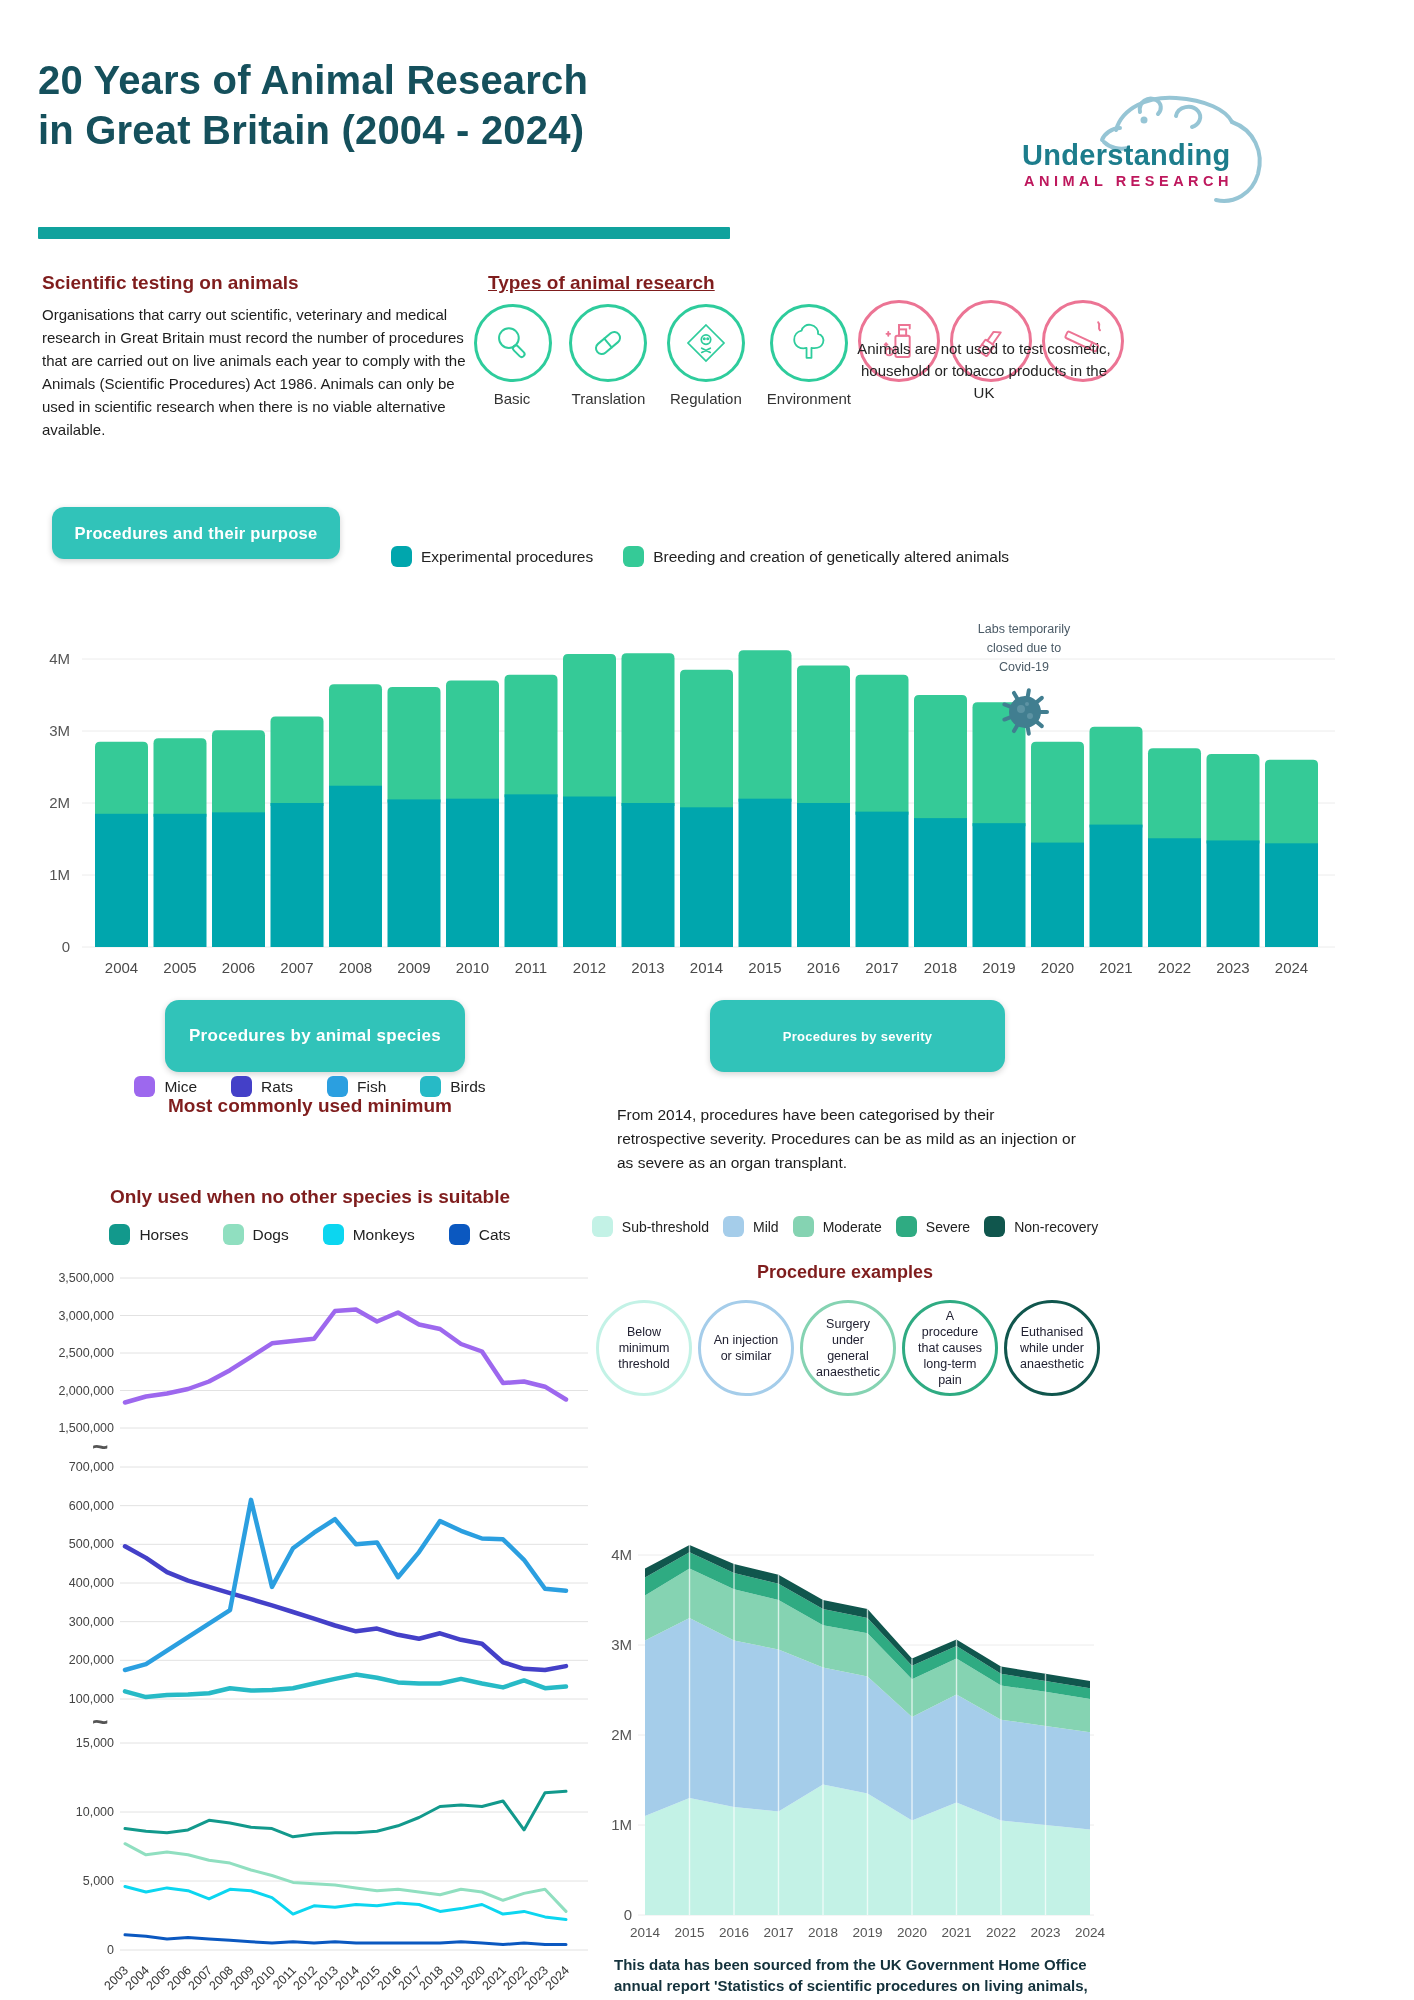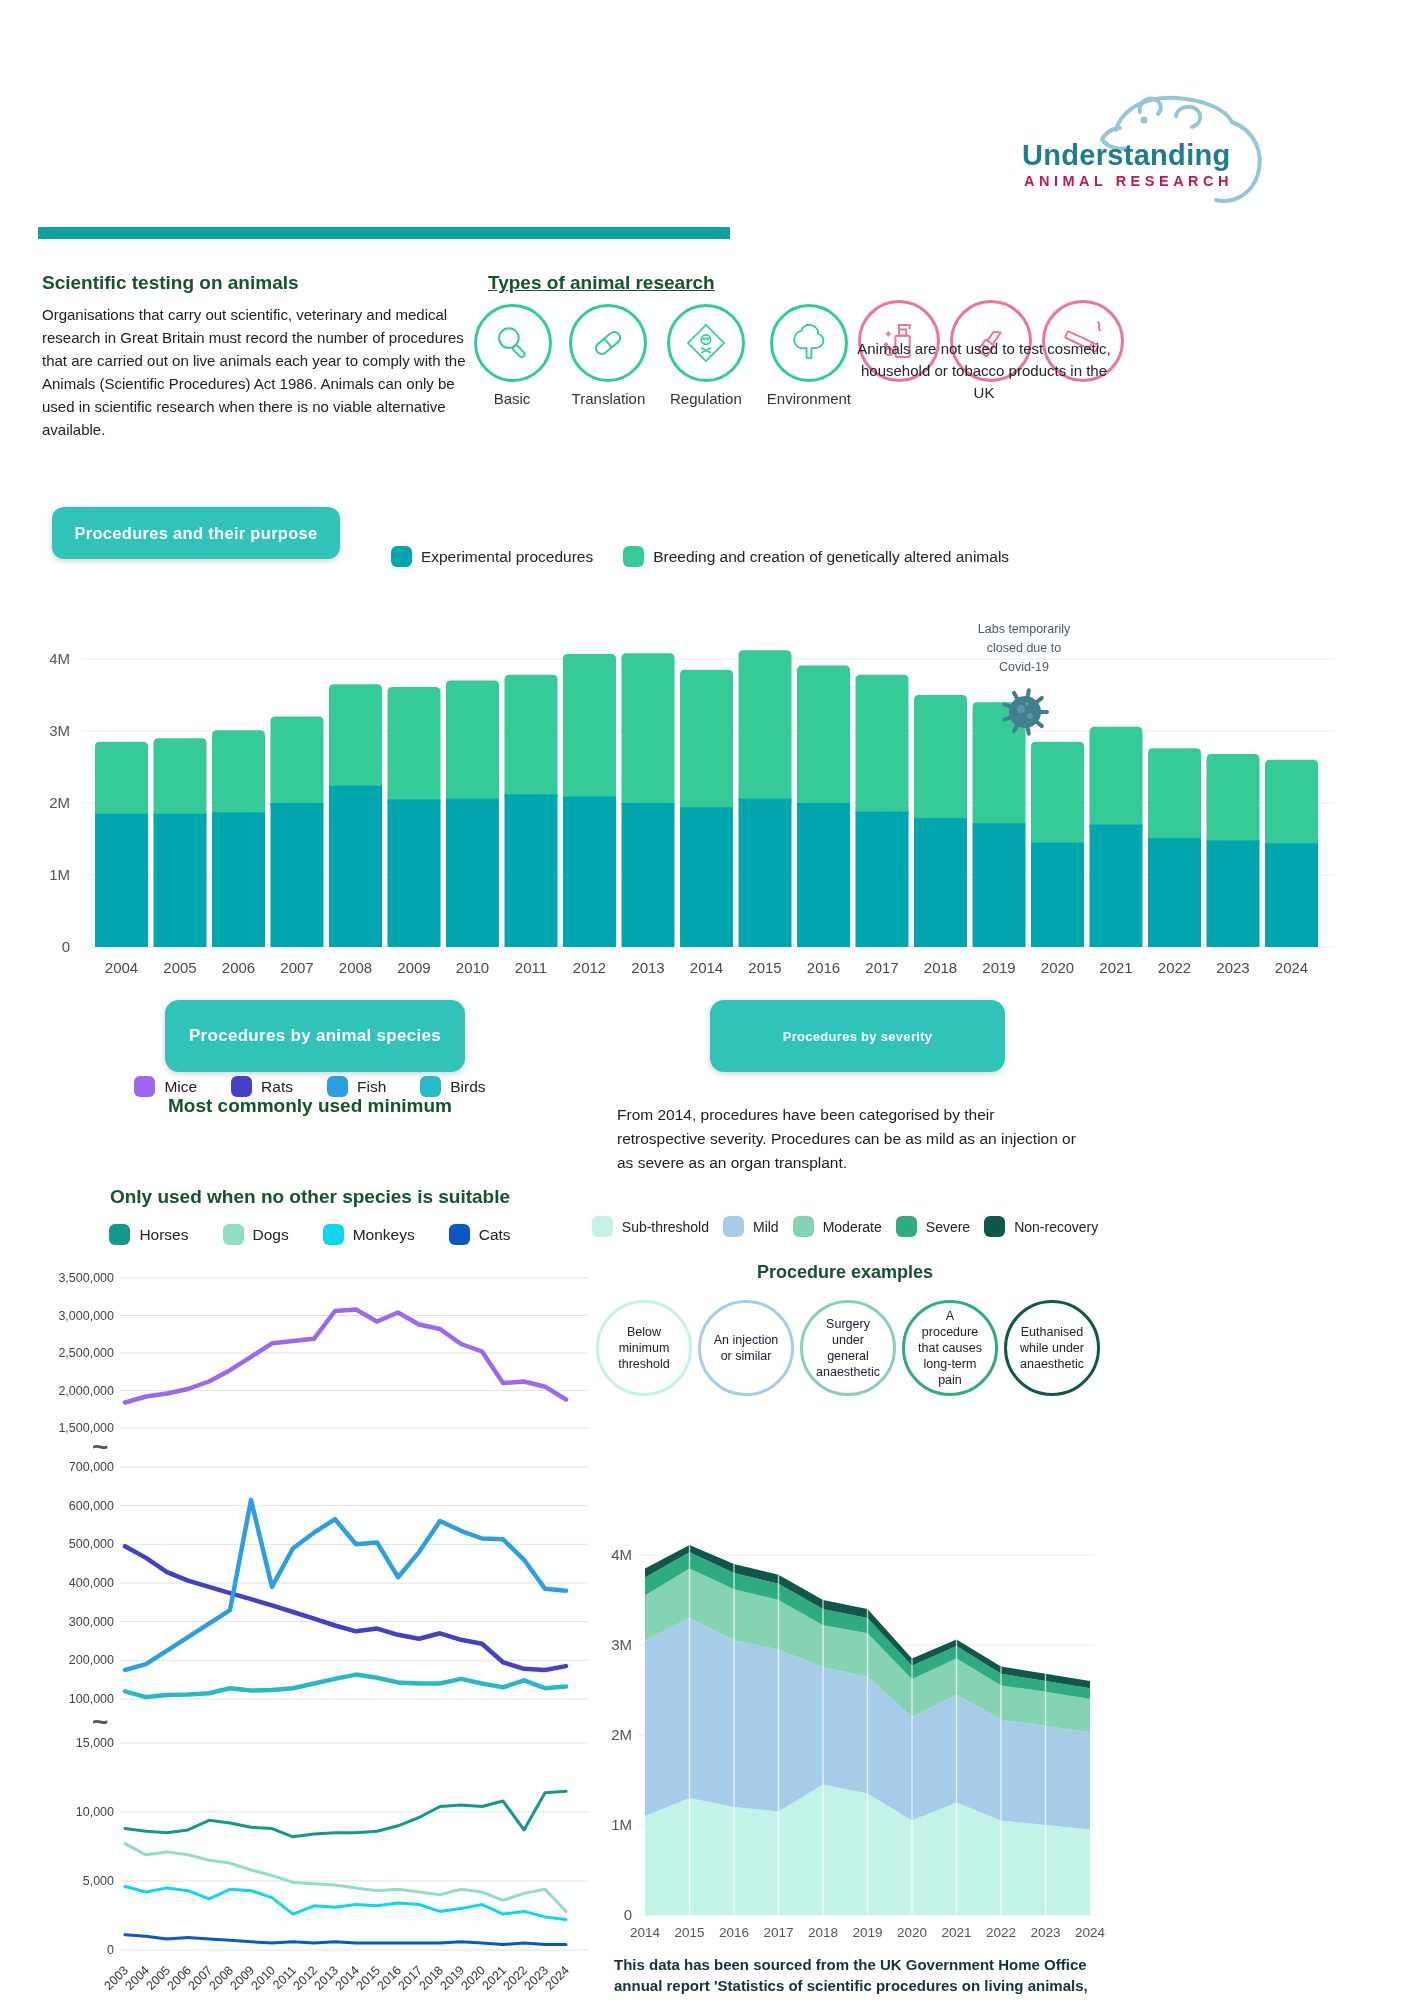--- a/index.html
+++ b/index.html
@@ -1,21 +1,21 @@
 <!DOCTYPE html>
 <html><head>
 <meta charset="utf-8">
 <style>
   html,body{margin:0;padding:0;background:#fff;}
   #canvas{position:relative;width:1414px;height:2000px;background:#fff;overflow:hidden;
           font-family:"Liberation Sans",sans-serif;color:#1e1e1e;}
   .abs{position:absolute;}
   .page-title{font-size:40px;line-height:50px;font-weight:bold;color:#15505c;letter-spacing:.2px;}
   .divider{background:#10a29d;height:12px;border-radius:1px;}
-  .teal-h{color:#14532d;font-weight:bold;font-size:19px;}
+  .teal-h{color:#7f1d1d;font-weight:bold;font-size:19px;}
   .body-txt{font-size:15px;line-height:23px;color:#1d1d1d;}
   .btn-pill{background:#31c3b9;color:#fff;font-weight:bold;font-size:16.5px;text-align:center;
             border-radius:12px;display:flex;align-items:center;justify-content:center;
             box-shadow:0 2px 6px rgba(0,0,0,.18);letter-spacing:.3px;}
   .lg-row{display:flex;align-items:center;justify-content:center;gap:30px;}
   .lg-item{display:flex;align-items:center;gap:9px;font-size:15.5px;color:#222;}
   .lg-sq{width:21px;height:21px;border-radius:6px;display:inline-block;flex:0 0 auto;}
   .icon-circle{border-radius:50%;display:flex;align-items:center;justify-content:center;background:#fff;}
   .icon-label{font-size:15px;color:#333;text-align:center;}
   .circle-ex{border-radius:50%;display:flex;align-items:center;justify-content:center;text-align:center;
@@ -24,20 +24,24 @@
   .footer-txt{font-size:15px;line-height:21px;color:#14323c;font-weight:bold;}
   svg text{font-family:"Liberation Sans",sans-serif;}
   .logo-word{font-weight:bold;color:#1d7d8c;font-size:29px;letter-spacing:.3px;line-height:30px;}
   .logo-sub{font-weight:bold;color:#be185d;font-size:14.5px;letter-spacing:4.5px;line-height:18px;}
 </style>
 </head>
 <body>
 
 <div id="canvas">
 
+  <div class="abs page-title" style="left:38px;top:55px;">
+    <div>20 Years of Animal Research</div>
+    <div>in Great Britain (2004 - 2024)</div>
+  </div>
 
   <div class="abs" style="left:1020px;top:78px;width:290px;height:130px;">
     <svg width="290" height="130" viewBox="0 0 290 130">
       <g fill="none" stroke="#96c5d5" stroke-width="4" stroke-linecap="round">
         <path d="M96 52 C102 30 128 18 156 20 C186 22 206 32 212 44"></path>
         <path d="M100 50 C92 50 84 56 82 62"></path>
         <path d="M120 34 C118 24 128 18 136 22 C142 25 142 32 138 36"></path>
         <path d="M156 38 C158 28 172 26 178 33 C183 39 179 47 172 49"></path>
         <path d="M212 44 C234 52 244 74 238 96 C232 116 214 126 196 122"></path>
         <path d="M84 64 C90 70 100 72 108 70"></path>

